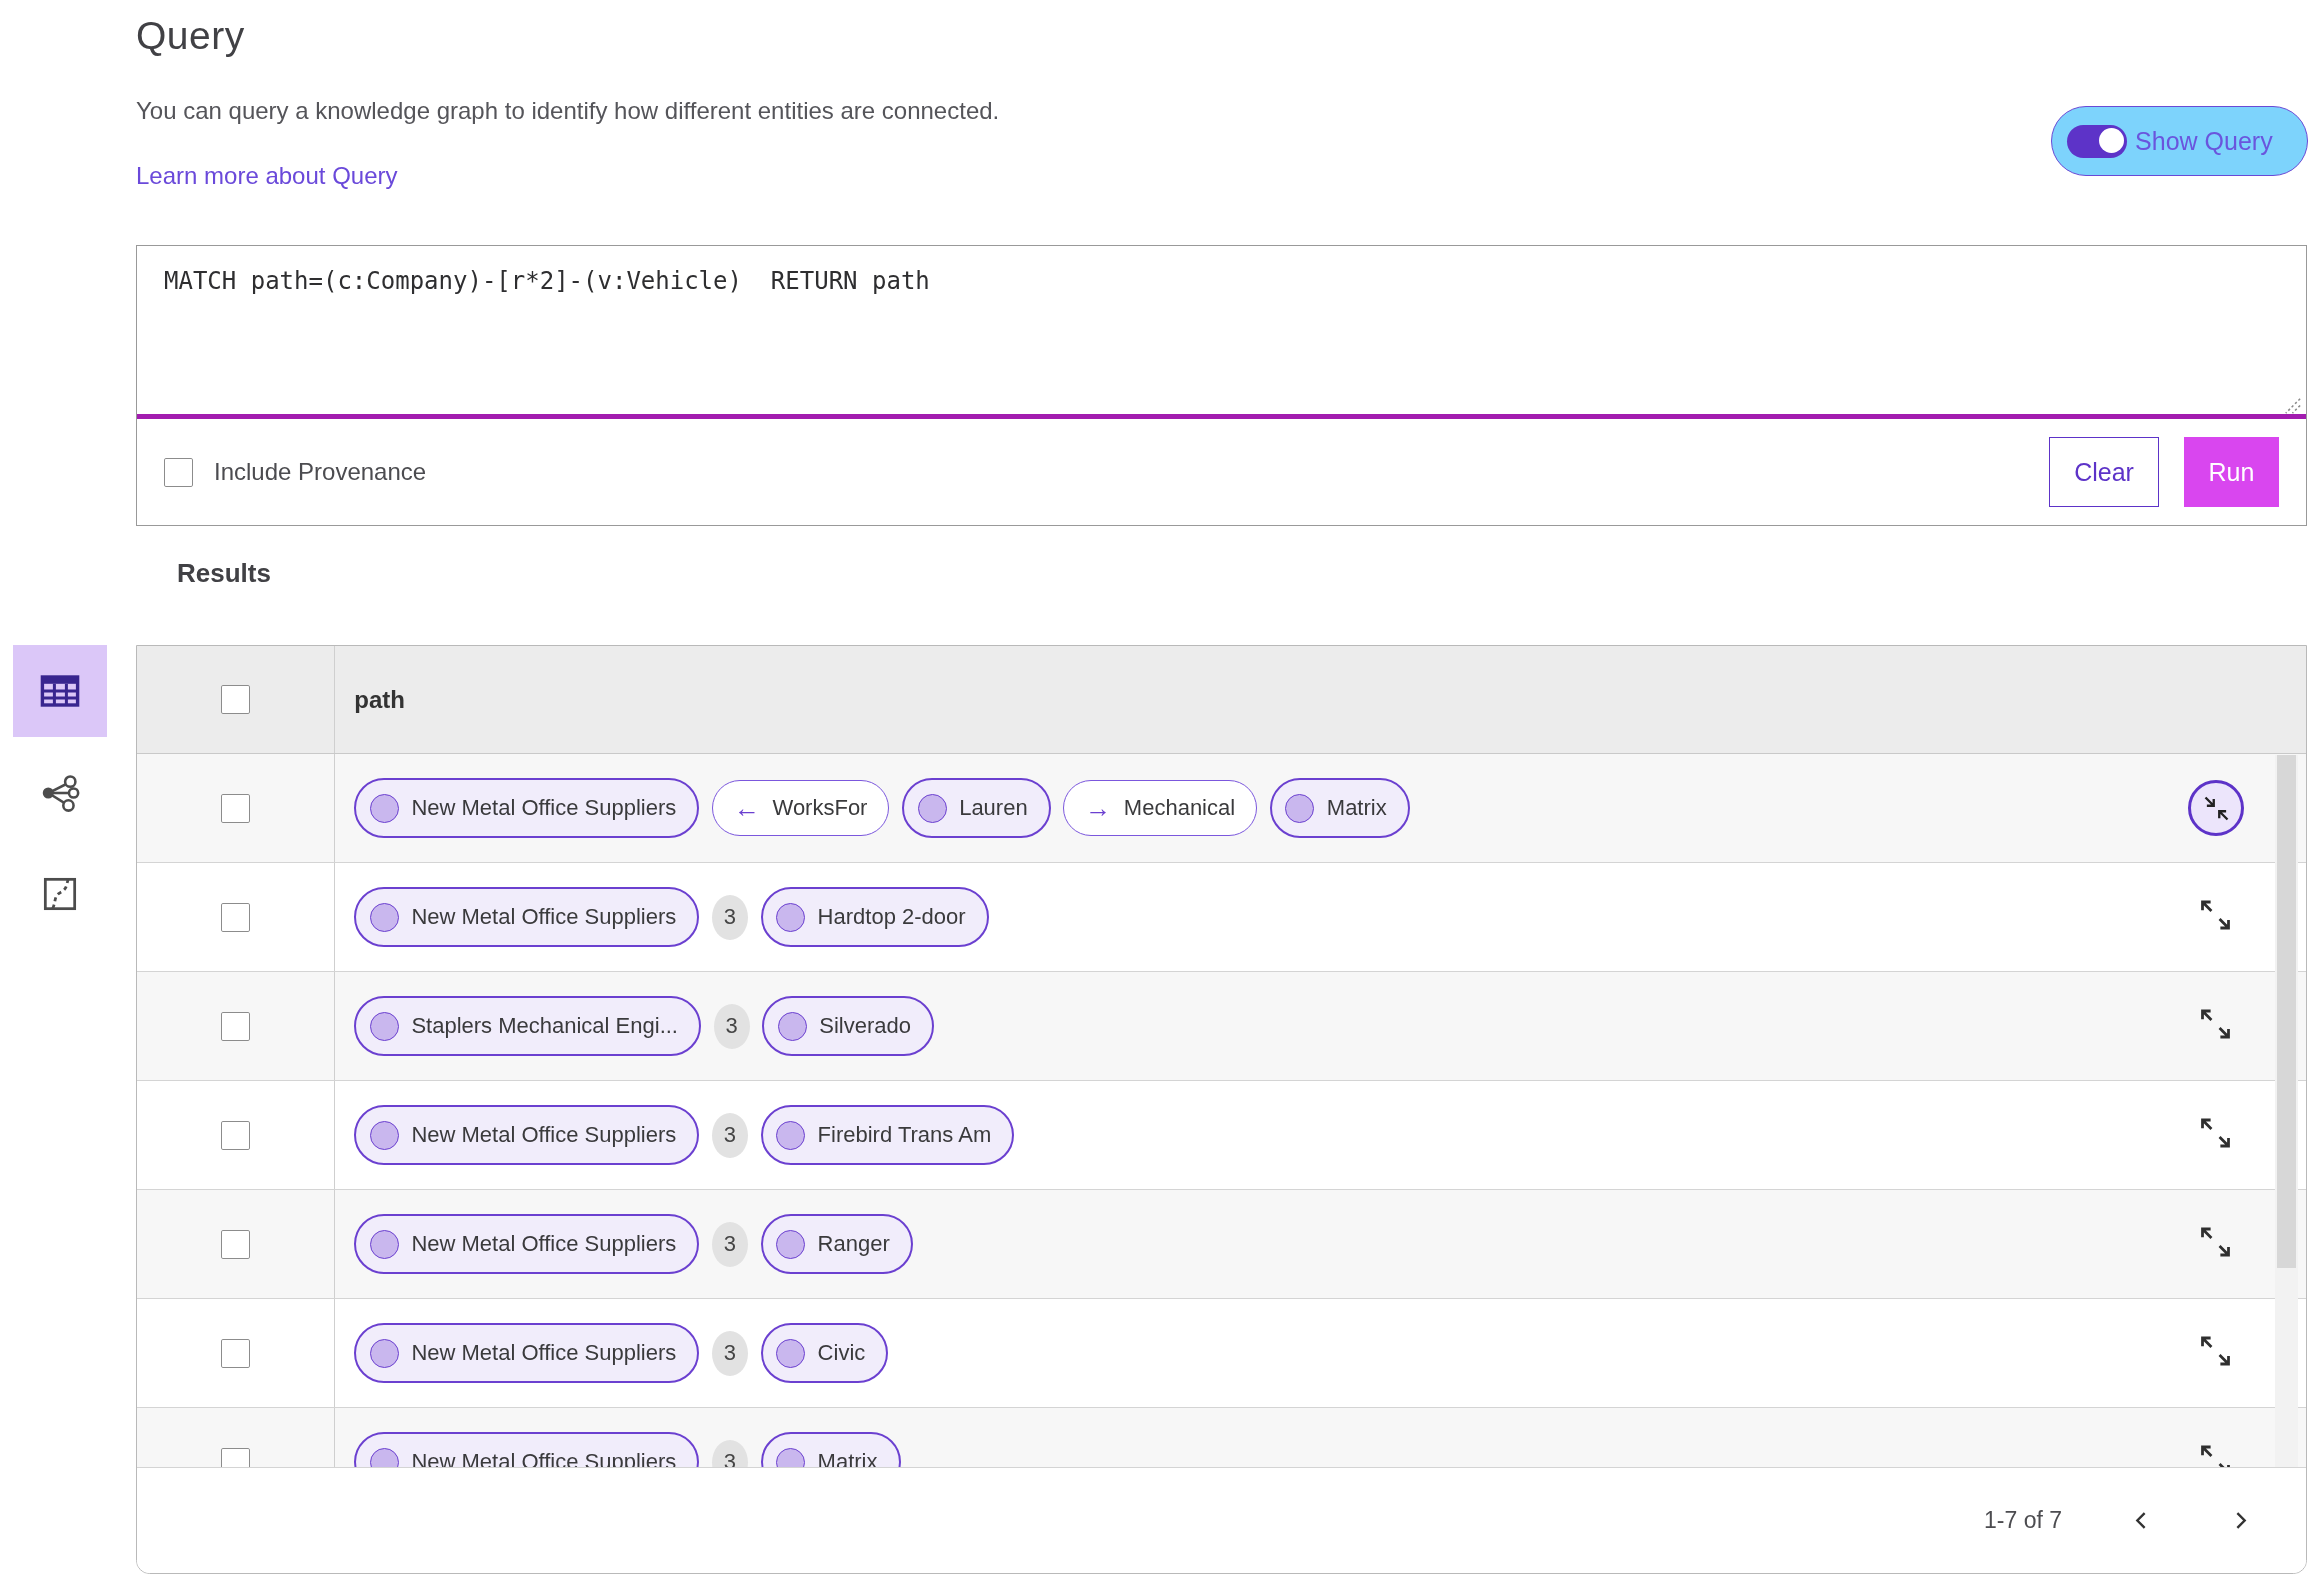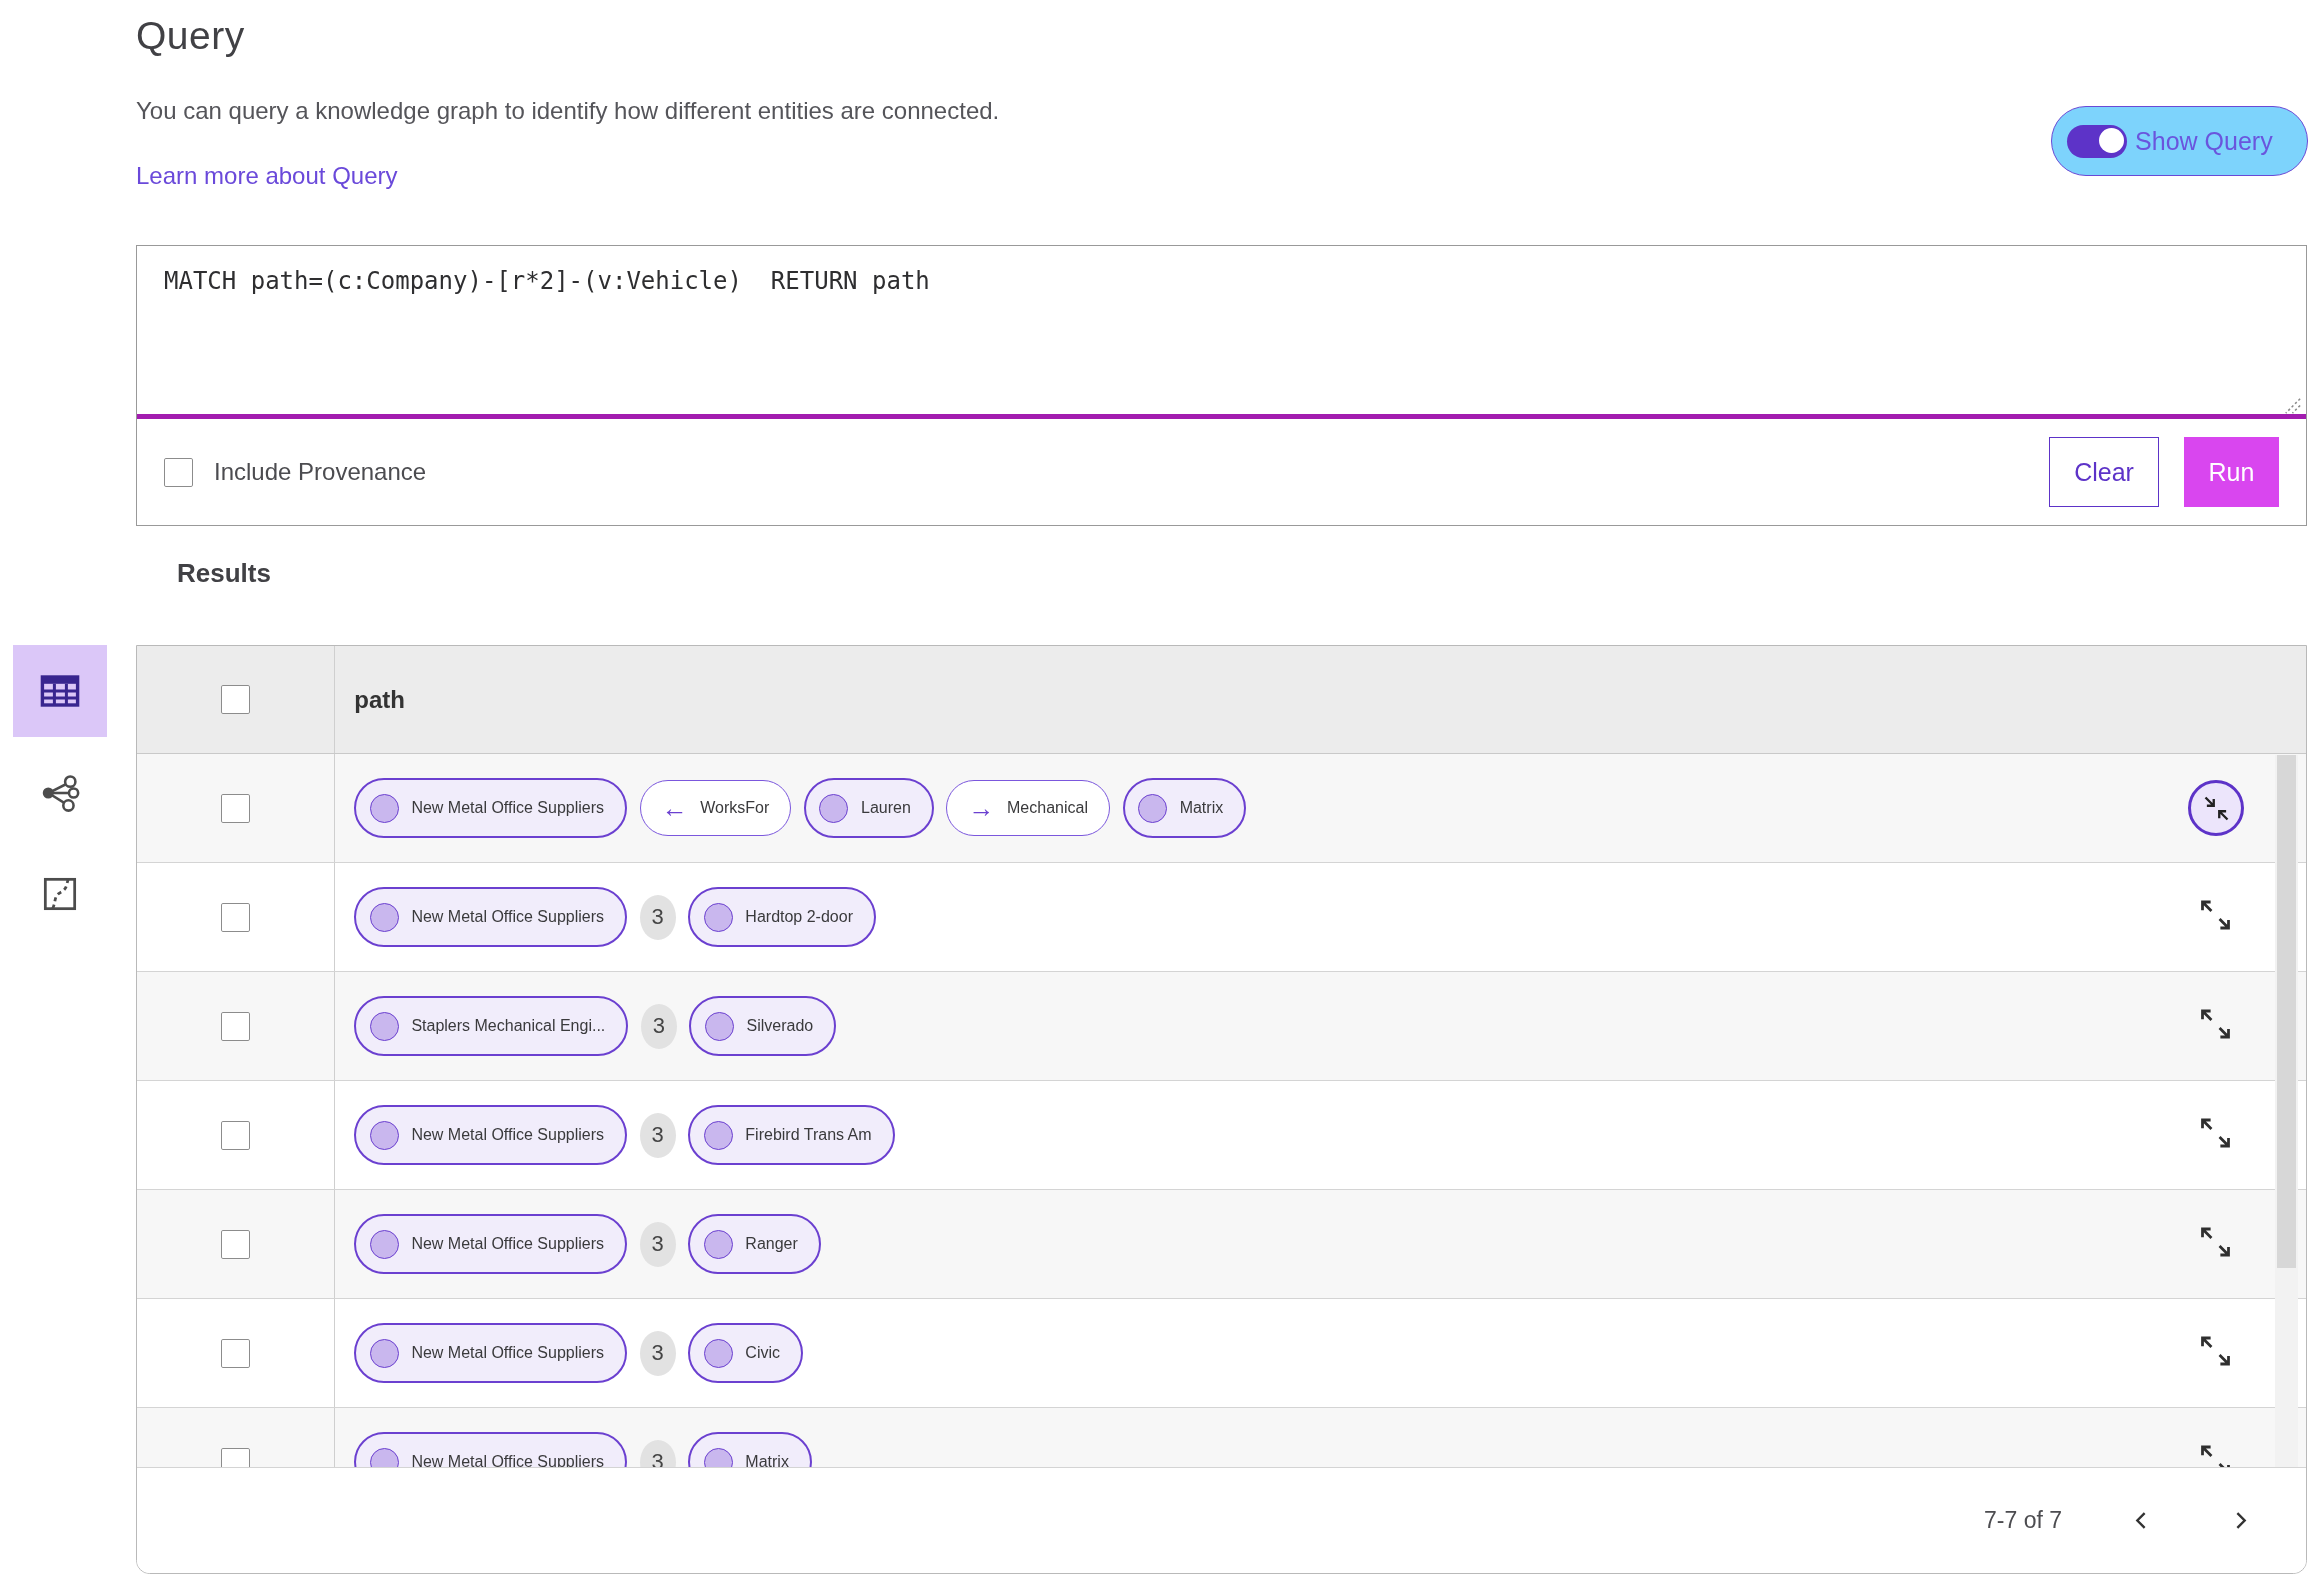--- a/index.html
+++ b/index.html
@@ -45,21 +45,21 @@
   .col-label { font-size:24px; font-weight:bold; color:#333; padding-left:19.3px; }
 
   .tbody { position:relative; }
   .trow { height:109px; display:flex; align-items:center; position:relative; background:#fff; border-bottom:1px solid #d4d4d4; }
   .trow.odd { background:#f7f7f7; }
   .pathcell { display:flex; align-items:center; gap:12.6px; padding-left:19.3px; flex:1; min-width:0; }
 
   .pill { display:inline-flex; align-items:center; height:60px; border-radius:30px; background:#f1edfb; border:2.9px solid #6b40d0;
     padding:0 21px 0 13.5px; gap:12.6px; cursor:pointer; flex:none; }
   .pill .node-dot { width:29px; height:29px; border-radius:50%; background:#c9b7ee; border:1.9px solid #6b40d0; flex:none; }
-  .pill .pill-label { font-size:16px; color:#3a3a3c; white-space:nowrap; }
+  .pill .pill-label { font-size:22px; color:#3a3a3c; white-space:nowrap; }
   .pill.rel { background:#fff; border:1.9px solid #7b57dd; padding:0 21px; height:56px; }
   .pill.rel .arrow { color:#6b40d0; font-size:26px; line-height:1; }
   .count-badge { width:36px; height:45px; border-radius:50%; background:#e2e2e2; display:inline-flex; align-items:center; justify-content:center;
     font-size:22px; color:#454545; flex:none; cursor:pointer; }
 
   .expcell { position:absolute; right:71px; top:50%; transform:translateY(-50%); cursor:pointer; }
   .expcell.circled { right:62px; width:56px; height:56px; border-radius:50%; border:3.9px solid #5d33c8; background:#ece5fb;
     display:flex; align-items:center; justify-content:center; }
 
   .vscrollbar { position:absolute; right:7.7px; top:109px; bottom:106px; width:23px; background:#f2f2f2; }
@@ -304,21 +304,21 @@
               <path d="M9.5,9.5 L4,4 M4,9 L4,4 L9,4"></path>
               <path d="M14.5,14.5 L20,20 M20,15 L20,20 L15,20"></path>
             </g>
           </svg></span>
       </div>
     </div>
   <div class="vscrollbar">
       <div class="thumb"></div>
     </div>
   <div class="tfoot">
-    <span class="page-range">7-7 of 7</span>
+    <span class="page-range">1-7 of 7</span>
     <span class="chev">
       <svg width="25" height="25" viewBox="0 0 24 24">
           <polyline points="15,5 8,12 15,19" fill="none" stroke="#333" stroke-width="2.3"></polyline>
         </svg>
     </span>
     <span class="chev">
       <svg width="25" height="25" viewBox="0 0 24 24">
           <polyline points="9,5 16,12 9,19" fill="none" stroke="#333" stroke-width="2.3"></polyline>
         </svg>
     </span>

